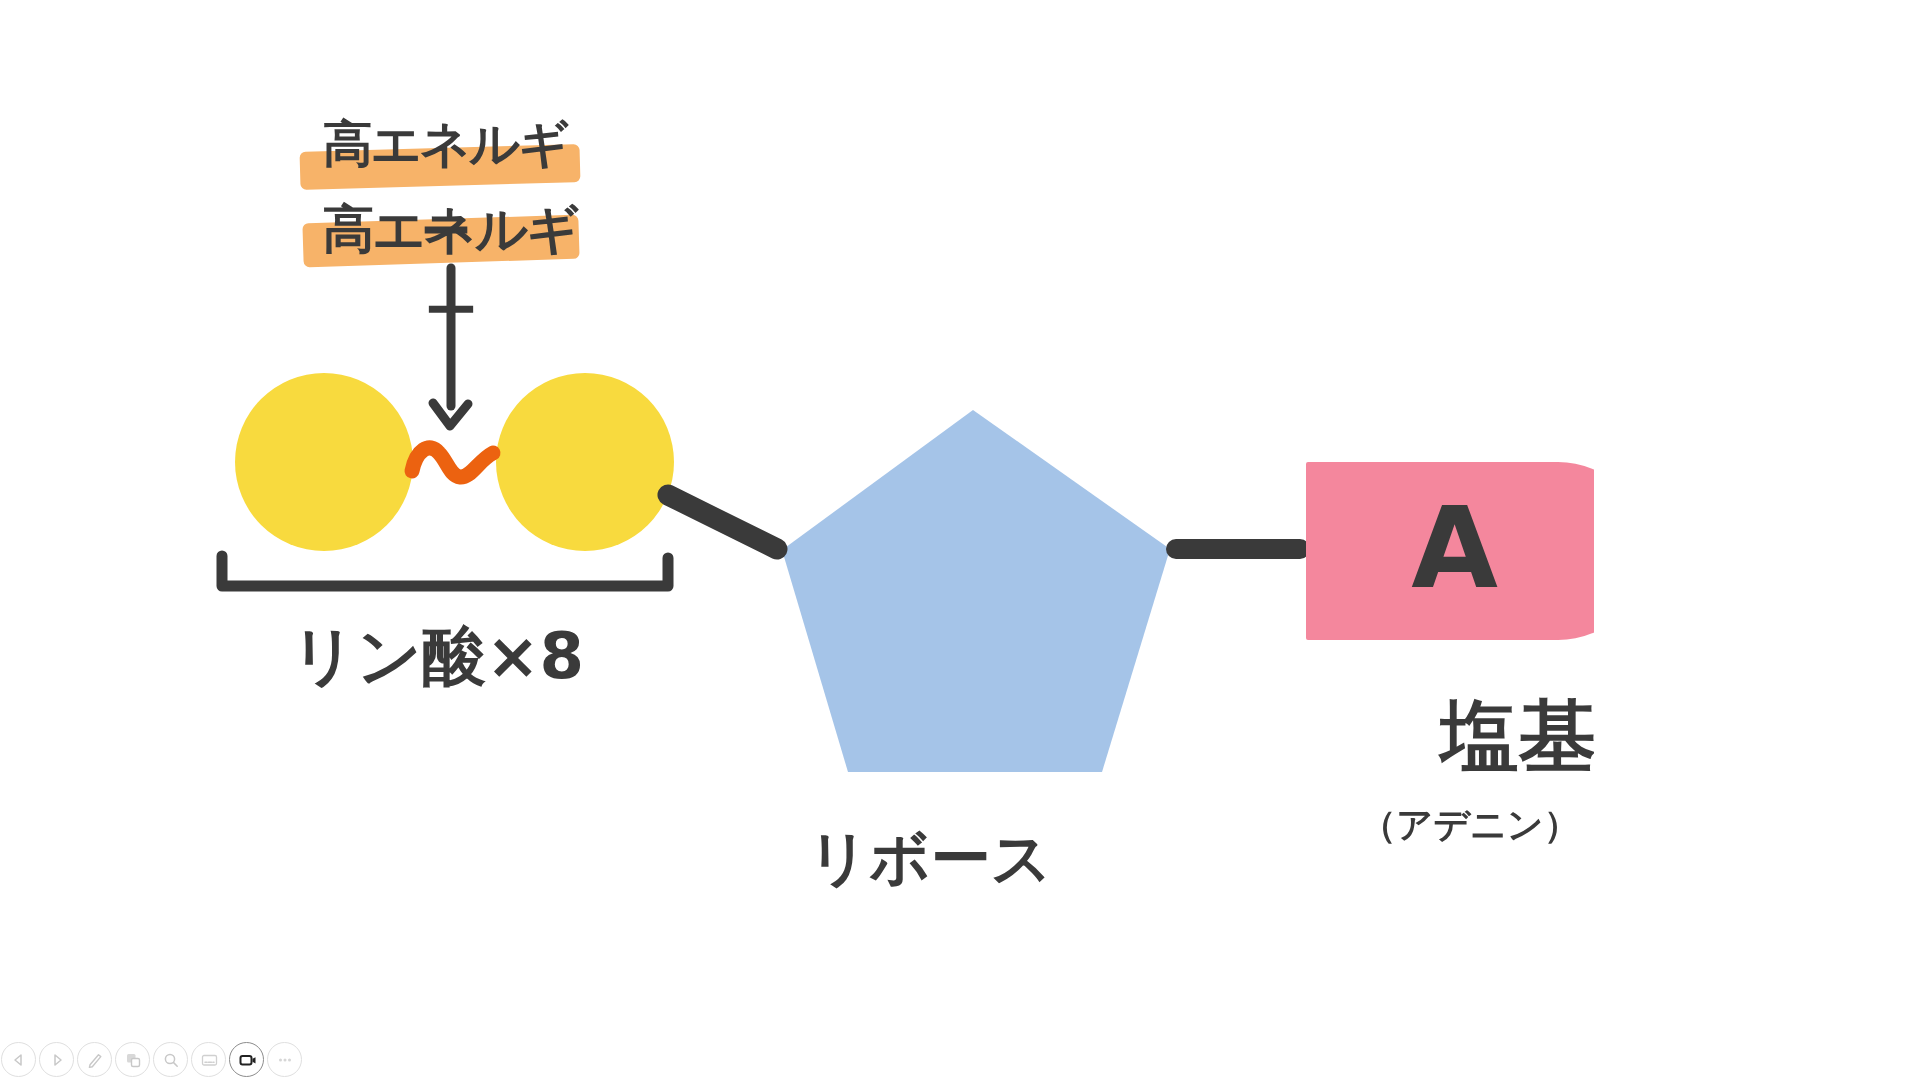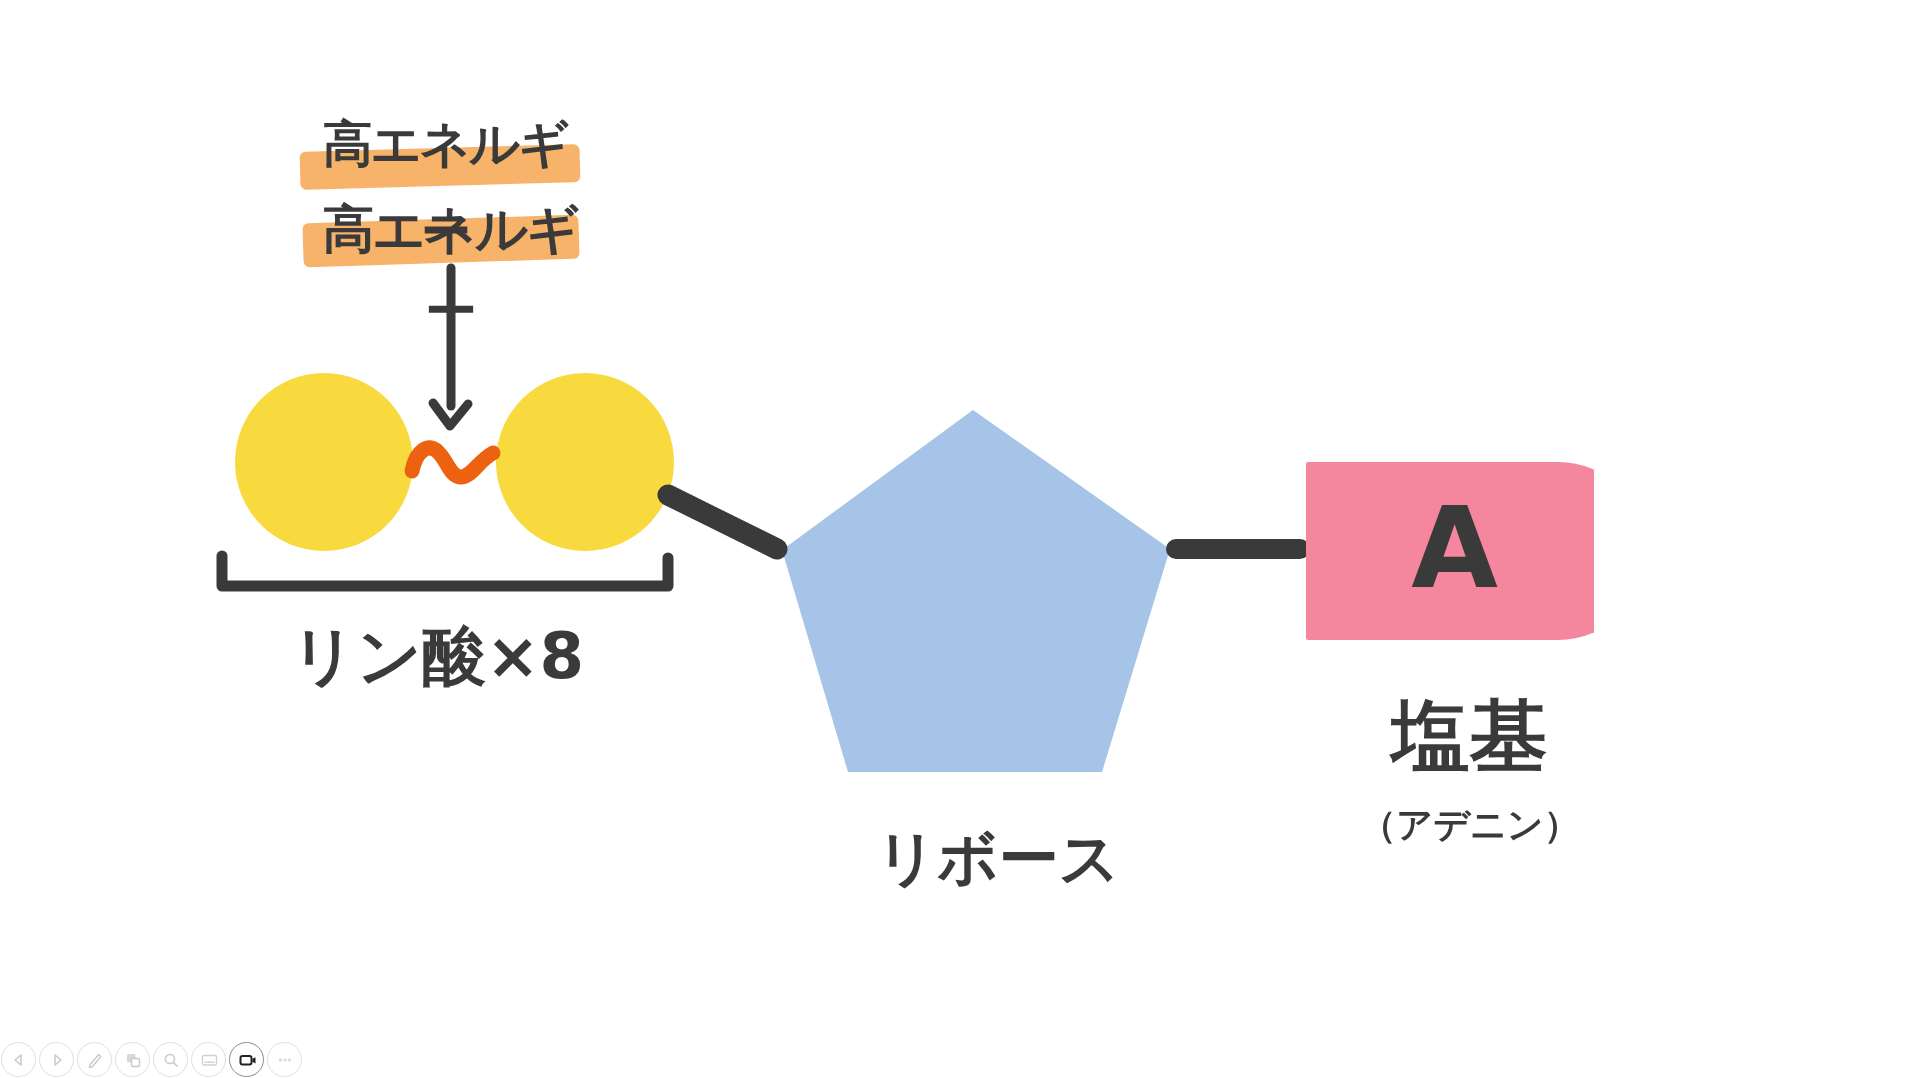--- a/index.html
+++ b/index.html
@@ -9,22 +9,22 @@
   svg.overlay{position:absolute;left:0;top:0;width:1918px;height:1078px;pointer-events:none;}
   
   .hl{position:absolute;background:#F7B369;border-radius:6px;}
   .hl.b1{left:300px;top:148px;width:280px;height:38px;transform:rotate(-1.6deg);}
   .hl.b2{left:303px;top:219px;width:276px;height:44px;transform:rotate(-1.8deg);}
   
   .ink{color:#3A3A3A;font-weight:bold;text-align:center;}
   .ann1{left:300px;top:100px;width:290px;height:88px;font-size:50px;line-height:88px;letter-spacing:-2px;}
   .ann2{left:300px;top:188px;width:300px;height:82px;font-size:52px;line-height:82px;letter-spacing:-2px;}
   .lab-phos{left:240px;top:606px;width:395px;font-size:64px;line-height:100px;}
-  .lab-rib{left:852px;top:808px;width:292px;font-size:60px;line-height:100px;}
-  .lab-base{left:1357px;top:684px;width:225px;font-size:78px;line-height:104px;}
+  .lab-rib{left:784px;top:808px;width:292px;font-size:60px;line-height:100px;}
+  .lab-base{left:1406px;top:684px;width:225px;font-size:78px;line-height:104px;}
   .lab-sub{left:1315px;top:793px;width:310px;font-size:36px;line-height:64px;}
   
   .circ{position:absolute;width:178px;height:178px;border-radius:50%;background:#F8DA3E;}
   .c1{left:235px;top:373px;}
   .c2{left:496px;top:373px;}
   .base-shape{position:absolute;left:1306px;top:462px;width:341px;height:178px;
               background:#F4879D;border-radius:2px 89px 89px 2px;
               display:flex;align-items:center;justify-content:center;}
   .base-shape span{font-size:112px;font-weight:bold;color:#3A3A3A;padding-right:44px;padding-bottom:6px;}
   

